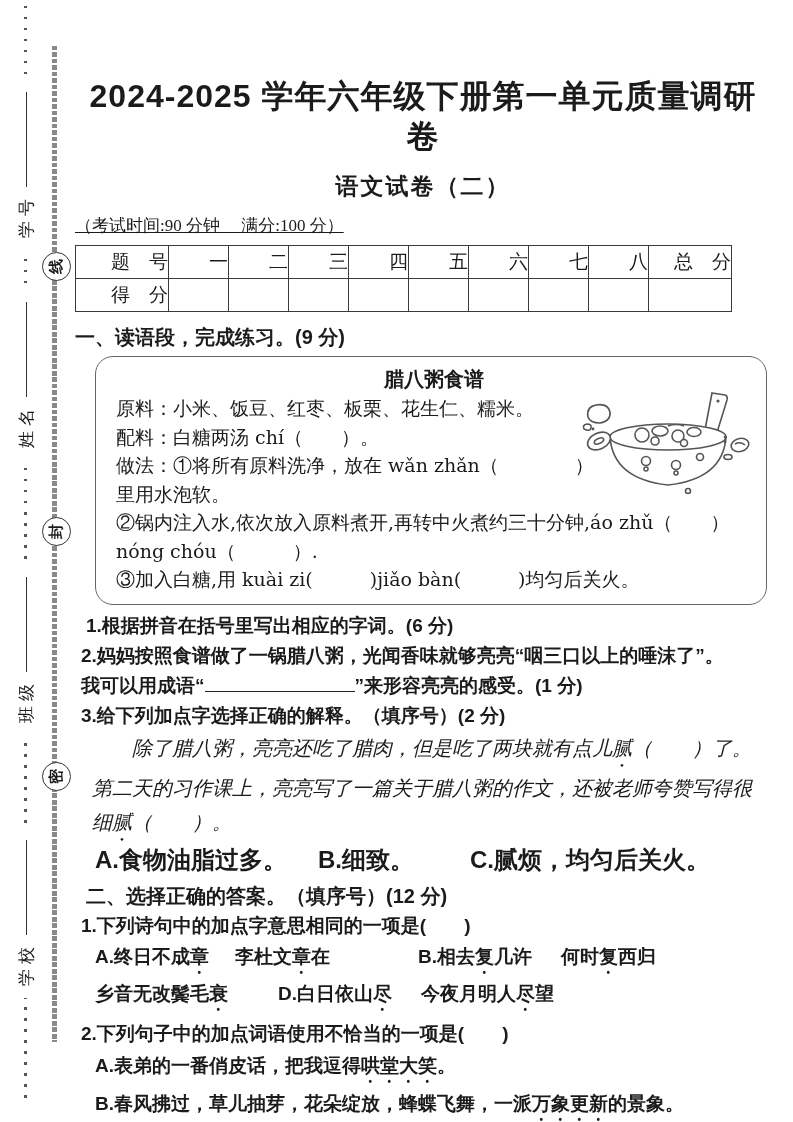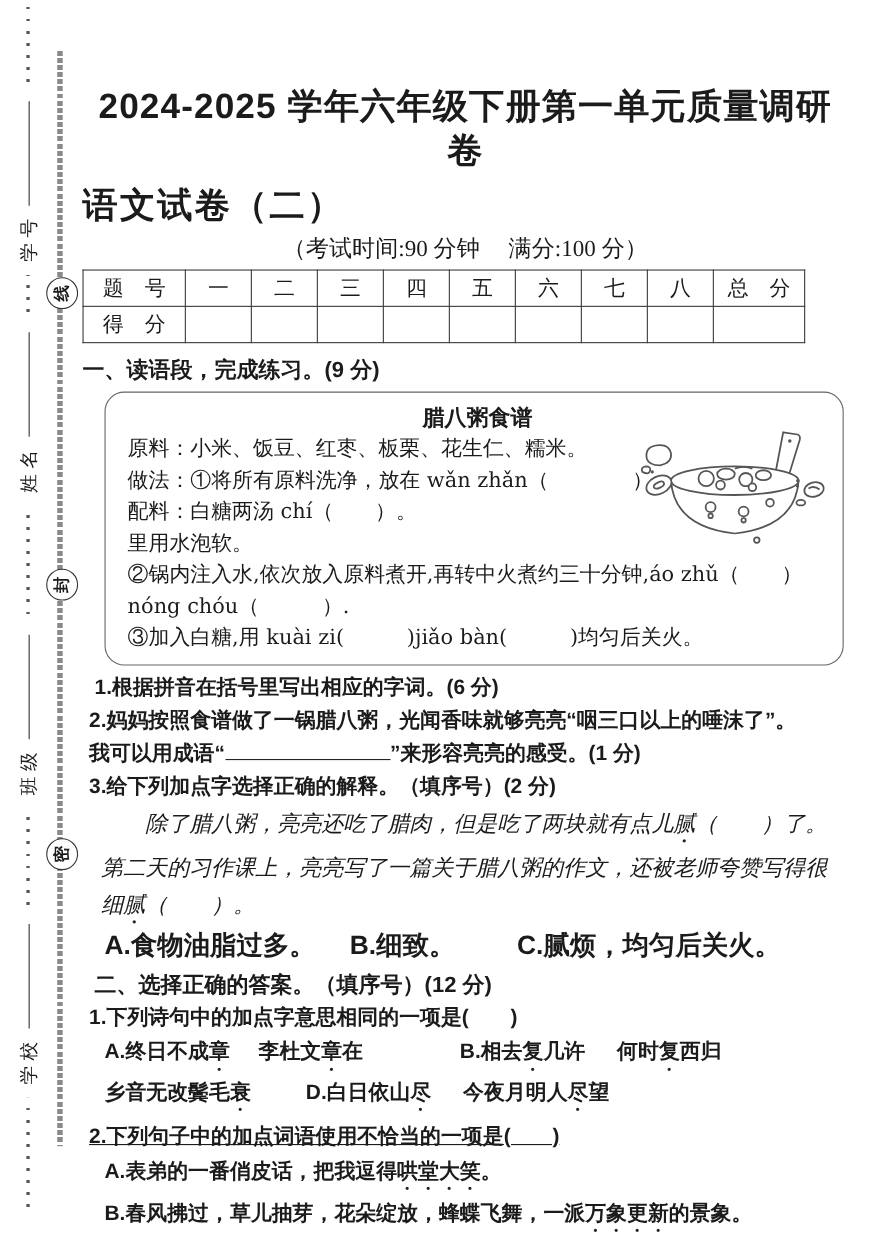--- a/index.html
+++ b/index.html
@@ -16,42 +16,42 @@
   .vfield .lab{letter-spacing:5px;white-space:nowrap;}
   .vf-line{width:95px;height:0;border-bottom:1.4px solid #333;}
   .sealchar{position:absolute;left:42px;width:27px;height:27px;border:1.6px solid #333;border-radius:50%;
             background:#fff;display:flex;align-items:center;justify-content:center;z-index:3;
             font-size:15px;font-weight:bold;transform:rotate(-90deg);font-family:"Liberation Sans",sans-serif;}
   
   .content{position:absolute;left:75px;top:0;width:696px;}
   .hei{font-family:"Liberation Sans",sans-serif;font-weight:bold;}
   .kai{font-family:"DejaVu Serif",serif;}
   .t1{margin-top:76px;font-size:32px;line-height:40px;text-align:center;letter-spacing:1px;}
-  .t2{margin-top:12px;font-size:32px;line-height:36px;text-align:left;letter-spacing:2px;}
-  .info{margin-top:10px;font-size:21px;line-height:24px;text-align:center;}
+  .t2{margin-top:12px;font-size:23px;line-height:36px;text-align:center;letter-spacing:2px;}
+  .info{margin-top:10px;font-size:17px;line-height:24px;text-decoration:underline;}
   table.score{border-collapse:collapse;table-layout:fixed;margin-top:7px;}
-  table.score td{border:1.4px solid #3a3a3a;height:32px;text-align:center;font-size:19px;padding:0;}
+  table.score td{border:1.4px solid #3a3a3a;height:32px;text-align:right;font-size:19px;padding:0;}
   .sec-h{font-size:20px;line-height:30px;margin-top:10px;}
   .recipe{position:relative;margin-top:4px;margin-left:20px;width:672px;box-sizing:border-box;
           border:1.6px solid #666;border-radius:18px;padding:7px 14px 10px 20px;}
   .recipe .rt{text-align:center;font-weight:bold;font-size:20px;line-height:30px;}
   .recipe .rl{font-size:19px;line-height:28.5px;}
   .bowl{position:absolute;right:10px;top:22px;}
   .item{font-size:19px;line-height:30px;margin-left:6px;}
   .pass{font-size:20px;line-height:34px;margin-left:17px;font-style:italic;}
   .indent{text-indent:2em;}
   .optrow3{display:flex;font-size:24px;line-height:30px;margin-left:20px;}
   .optrow3 .o1{width:223px;}.optrow3 .o2{width:152px;}
   .grid4{display:flex;font-size:19px;line-height:32px;margin-left:20px;}
   .grid4 .c1{width:140px;}.grid4 .c2{width:183px;}.grid4 .c3{width:143px;}
   .q2opt{font-size:19px;line-height:34px;margin-left:20px;}
   .em{-webkit-text-emphasis:filled dot #222;-webkit-text-emphasis-position:under right;
       text-emphasis:filled dot #222;text-emphasis-position:under right;}
   .blank{display:inline-block;height:1em;border-bottom:1.6px solid #222;vertical-align:baseline;}
-  .mt6{margin-top:6px;margin-left:11px;}.mt4{margin-top:4px;text-decoration:underline;}
+  .mt6{margin-top:6px;margin-left:11px;}.mt4{margin-top:4px;}
 </style>
 </head>
 <body>
 
 <div class="sheet">
 
   <div class="dotline"></div>
   <div class="sealline"></div>
   <div id="margin-strip">
       <div class="vfield" style="top: 152px;">
@@ -110,22 +110,22 @@
             <td></td>
           </tr>
       </tbody>
     </table>
 
     <div class="sec-h hei">一、读语段，完成练习。(9 分)</div>
 
     <div class="recipe kai">
       <div class="rt">腊八粥食谱</div>
       <div class="rl">原料：小米、饭豆、红枣、板栗、花生仁、糯米。</div>
+      <div class="rl">配料：白糖两汤 chí（　　）。</div>
       <div class="rl">做法：①将所有原料洗净，放在 wǎn zhǎn（　　　　）</div>
-      <div class="rl">配料：白糖两汤 chí（　　）。</div>
       <div class="rl">里用水泡软。</div>
       <div class="rl">②锅内注入水,依次放入原料煮开,再转中火煮约三十分钟,áo zhǔ（　　）</div>
       <div class="rl">nóng chóu（　　　）.</div>
       <div class="rl">③加入白糖,用 kuài zi(　　　)jiǎo bàn(　　　)均匀后关火。</div>
 
       <svg class="bowl" width="176" height="122" viewBox="0 0 176 122" fill="none">
         <g stroke="#555" stroke-width="1.6" fill="#fff">
 
           <path d="M132 14 L145 16 Q148 17 147 21 L135 60 L124 56 Z"></path>
           <circle cx="138" cy="22" r="1.6" fill="#555" stroke="none"></circle>

